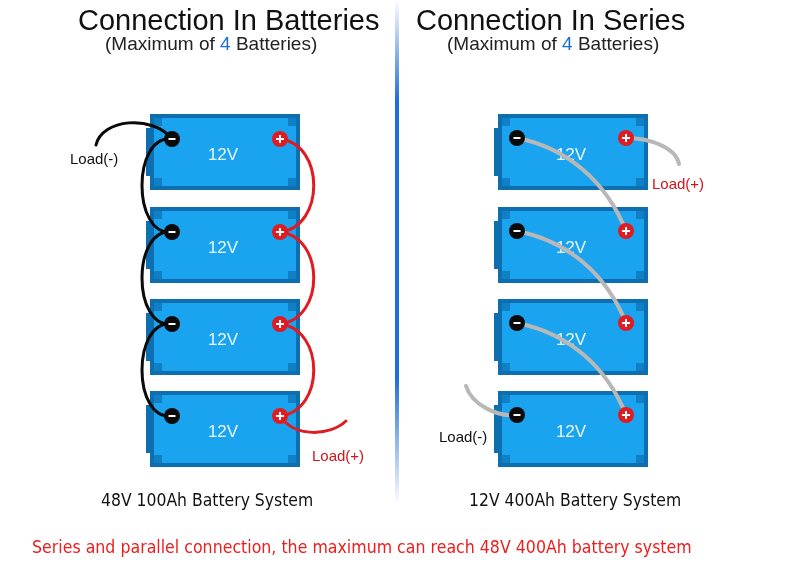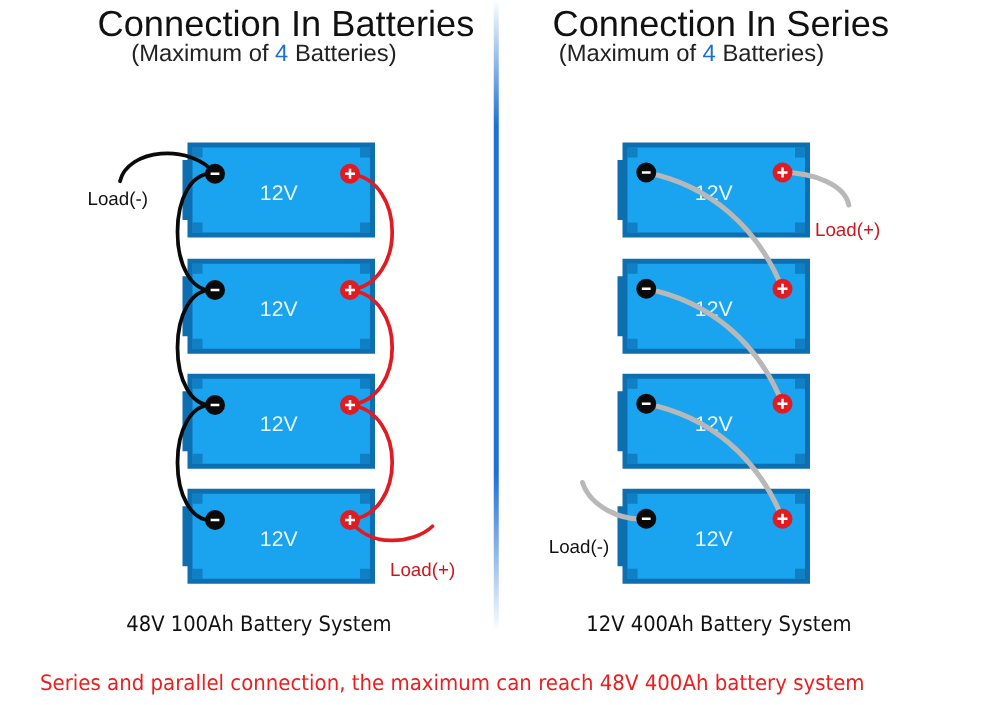--- a/index.html
+++ b/index.html
@@ -3,21 +3,21 @@
 <meta charset="utf-8">
 <style>
   html, body { margin: 0; padding: 0; }
   body { width: 790px; height: 564px; background: #ffffff; position: relative; overflow: hidden;
          font-family: "Liberation Sans", sans-serif; }
   .title { position: absolute; top: 4px; font-size: 29px; color: #111; white-space: nowrap; }
   .subtitle { position: absolute; top: 33px; font-size: 19px; color: #222; white-space: nowrap; }
   .subtitle .num { color: #1a6fd1; }
   #t-left { left: 78px; }
   #s-left { left: 105px; }
-  #t-right { left: 442px; }
+  #t-right { left: 416px; }
   #s-right { left: 447px; }
   .divider { position: absolute; left: 395px; top: 0; width: 4px; height: 505px;
              background: linear-gradient(to bottom, rgba(30,110,210,0) 0%, #1e6fd6 20%, #1e6fd6 75%, rgba(30,110,210,0) 100%); }
   .caption { position: absolute; top: 490px; font-size: 17px; color: #111; white-space: nowrap;
              font-family: "DejaVu Sans", sans-serif; transform: scaleX(0.92); transform-origin: left; }
   #cap-left { left: 101px; }
   #cap-right { left: 469px; }
   .footer { position: absolute; top: 537px; left: 32px; font-size: 17px; color: #ee1c1c; white-space: nowrap;
             font-family: "DejaVu Sans", sans-serif; transform: scaleX(0.93); transform-origin: left; }
   svg { position: absolute; left: 0; top: 0; }

